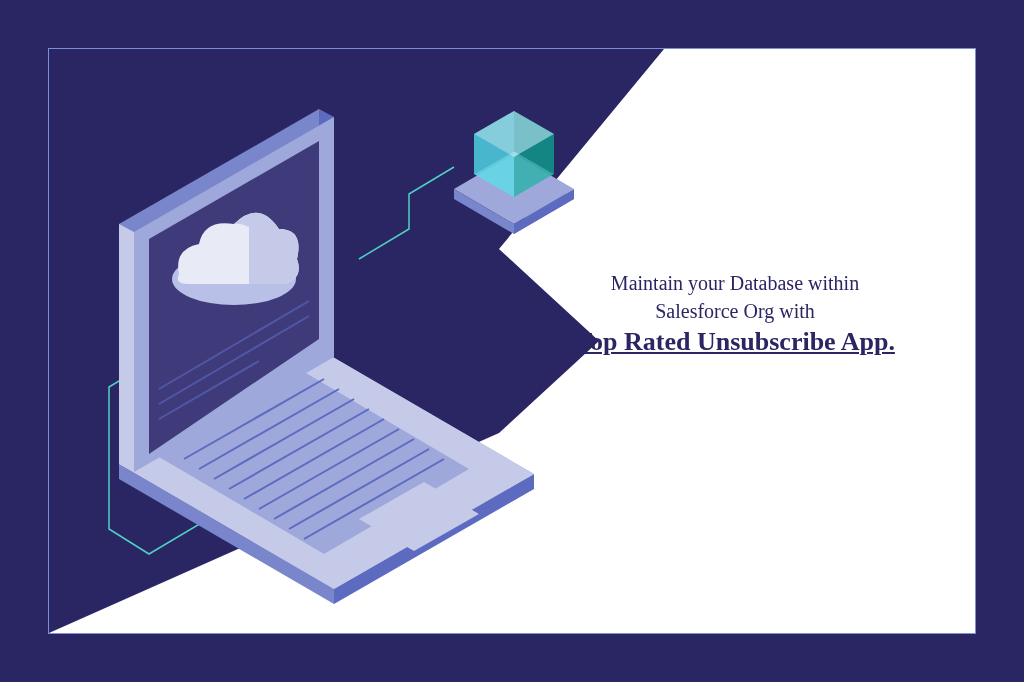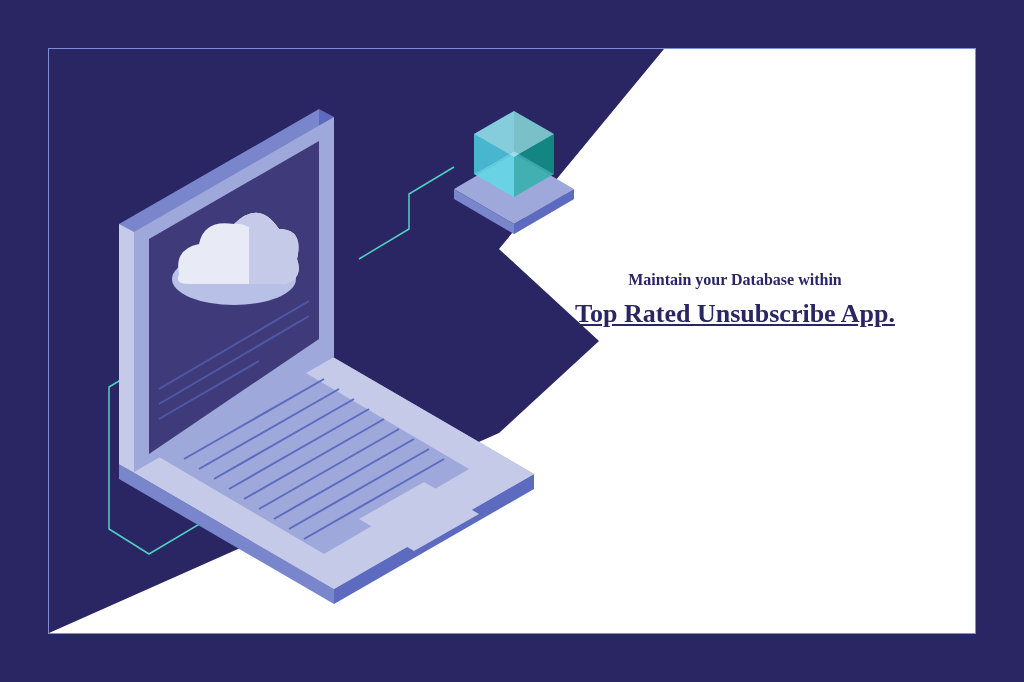--- a/index.html
+++ b/index.html
@@ -37,24 +37,23 @@
   }
   .text-block {
     position: absolute;
     right: 40px;
     top: 220px;
     width: 400px;
     text-align: center;
     color: #2a2563;
   }
   .subtitle {
-    font-size: 16px;
+    font-size: 20px;
     line-height: 1.4;
-    font-weight: 700;
-    margin-bottom: 6px;
+    font-weight: 400;
   }
   .title {
     font-size: 26px;
     font-weight: 700;
     line-height: 1.3;
     text-decoration: underline;
   }
   .illustration {
     position: absolute;
     top: 30px;
@@ -145,17 +144,18 @@
                Q 245 200 225 205
                L 130 205
                Q 115 205 120 195 Z" fill="#e8eaf6"></path>
       <path d="M 175 145 Q 200 120 220 150 Q 245 150 238 180 Q 245 200 225 205 L 190 205 L 190 148 Q 182 144 175 145 Z" fill="#c5cae9"></path>
     </g>
   </svg>
 
   <div class="text-block">
     <div class="subtitle">
       <span>Maintain your Database within</span><br>
+      <span>Salesforce Org with</span>
     </div>
     <div class="title">Top Rated Unsubscribe App.</div>
   </div>
 
 </div>
 
 </body></html>

